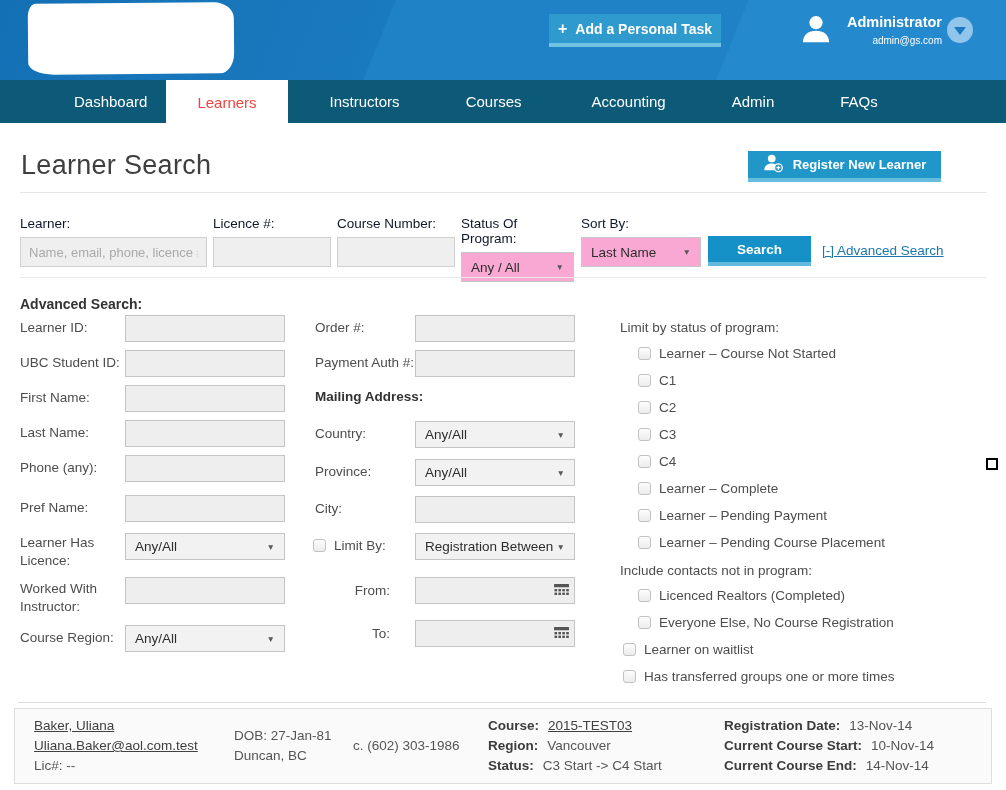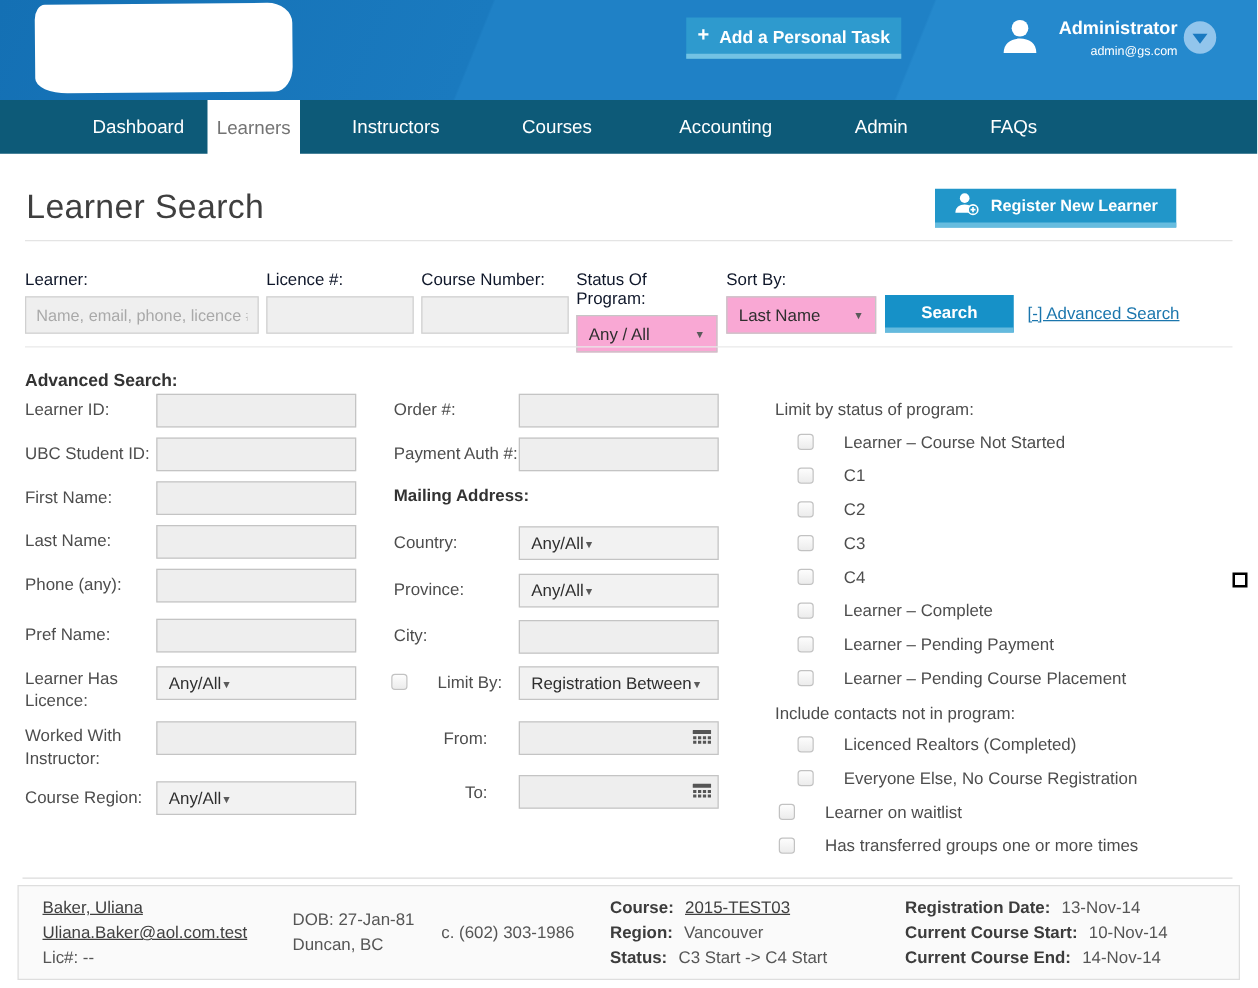--- a/index.html
+++ b/index.html
@@ -27,22 +27,22 @@
 
   
   .nav { position:absolute; left:0; top:80px; width:1006px; height:43px; background:#0d5a78; display:flex; }
   .nav-item { color:#fff; font-size:15px; line-height:43px; padding:0 2px; cursor:pointer; white-space:nowrap; }
   .nav-item.n1 { margin-left:72px; }
   .nav-item.n3 { margin-left:40px; }
   .nav-item.n4 { margin-left:62px; }
   .nav-item.n5 { margin-left:66px; }
   .nav-item.n6 { margin-left:62px; }
   .nav-item.n7 { margin-left:62px; }
-  .nav-item.active { background:#fff; color:#737373; height:53px; line-height:46px;
-    padding:0 7px; margin-left:17px; }
+  .nav-item.active { background:#fff; color:#ef4444; height:53px; line-height:46px;
+    padding:0 31px; margin-left:17px; }
 
   
   .page-title { position:absolute; left:21px; top:150px; font-size:27px; font-weight:300;
     color:#3f3f3f; letter-spacing:.3px; }
   .register-btn { position:absolute; left:748px; top:151px; width:193px; height:31px;
     background:#2196c9; border-bottom:4px solid #66bcdf; color:#fff; font-size:13px; font-weight:bold;
     display:flex; align-items:center; justify-content:center; gap:9px; }
   .divider { position:absolute; height:1px; background:#e4e4e4; }
 
   
@@ -59,25 +59,25 @@
   .adv-link { position:absolute; left:822px; top:243px; font-size:13.5px; color:#1b76ad;
     text-decoration:underline; cursor:pointer; }
 
   
   .adv-heading { position:absolute; left:20px; top:296px; font-size:14px; font-weight:bold; color:#333; }
   .alabel { position:absolute; font-size:13.5px; color:#4d4d4d; line-height:18px; }
   .acontrol { position:absolute; width:160px; height:27px; }
   .ainput { width:100%; height:100%; background:#eeeeee; border:1px solid #c4c4c4; padding:0 8px;
     font-size:13px; color:#333; font-family:"Liberation Sans", sans-serif; }
   .aselect { width:100%; height:100%; background:#f2f2f2; border:1px solid #c4c4c4; display:flex;
-    align-items:center; padding:0 9px; font-size:13.5px; color:#2e2e2e; cursor:pointer; }
+    align-items:center; justify-content:space-between; padding:0 9px; font-size:13.5px; color:#2e2e2e; cursor:pointer; }
   .bold-sub { position:absolute; font-size:13.5px; font-weight:bold; color:#333; }
   .cb { width:13px; height:13px; border:1px solid #c2c2c2; border-radius:3px;
     background:linear-gradient(#fdfdfd,#ececec); display:inline-block; flex:none; cursor:pointer; }
-  .chkrow { position:absolute; display:flex; align-items:center; gap:24px; font-size:13.5px; color:#4d4d4d; }
+  .chkrow { position:absolute; display:flex; align-items:center; gap:8px; font-size:13.5px; color:#4d4d4d; }
   .date-wrap { position:absolute; width:160px; height:27px; }
   .date-wrap .ainput { padding-right:26px; }
   .cal { position:absolute; right:6px; top:6px; pointer-events:none; }
 
   
   .result-panel { position:absolute; left:14px; top:708px; width:978px; height:76px;
     background:#fafafa; border:1px solid #dedede; font-size:13.5px; color:#555; }
   .rcol { position:absolute; }
   .rline { line-height:20px; white-space:nowrap; }
   .rlink { color:#404040; text-decoration:underline; cursor:pointer; }

